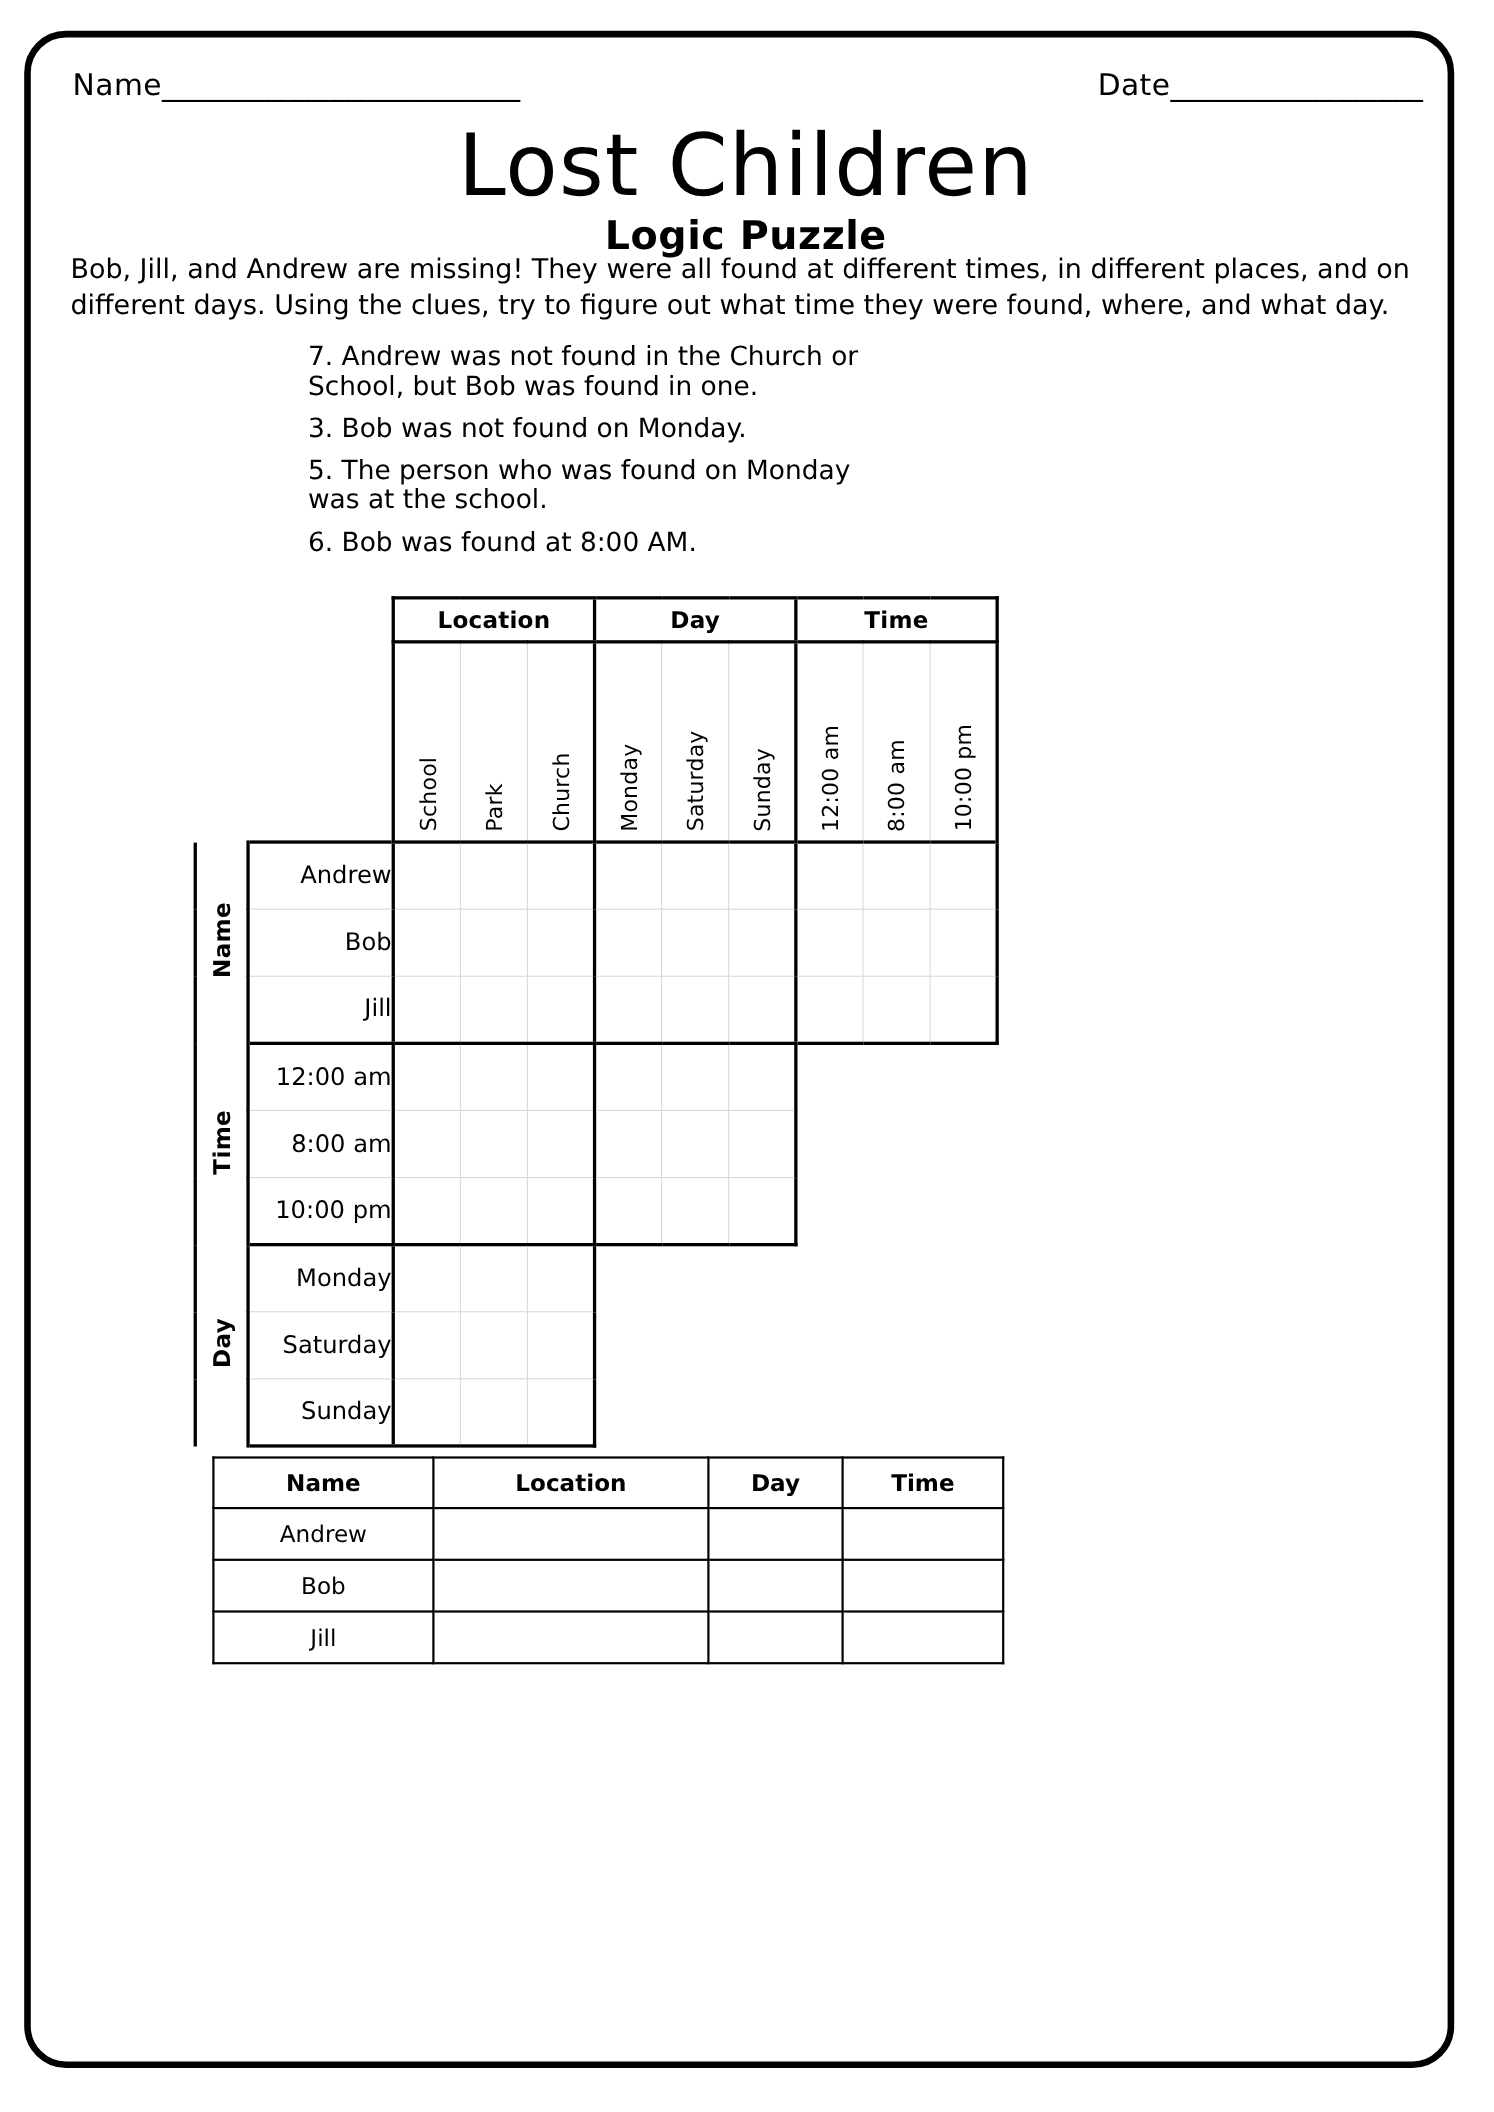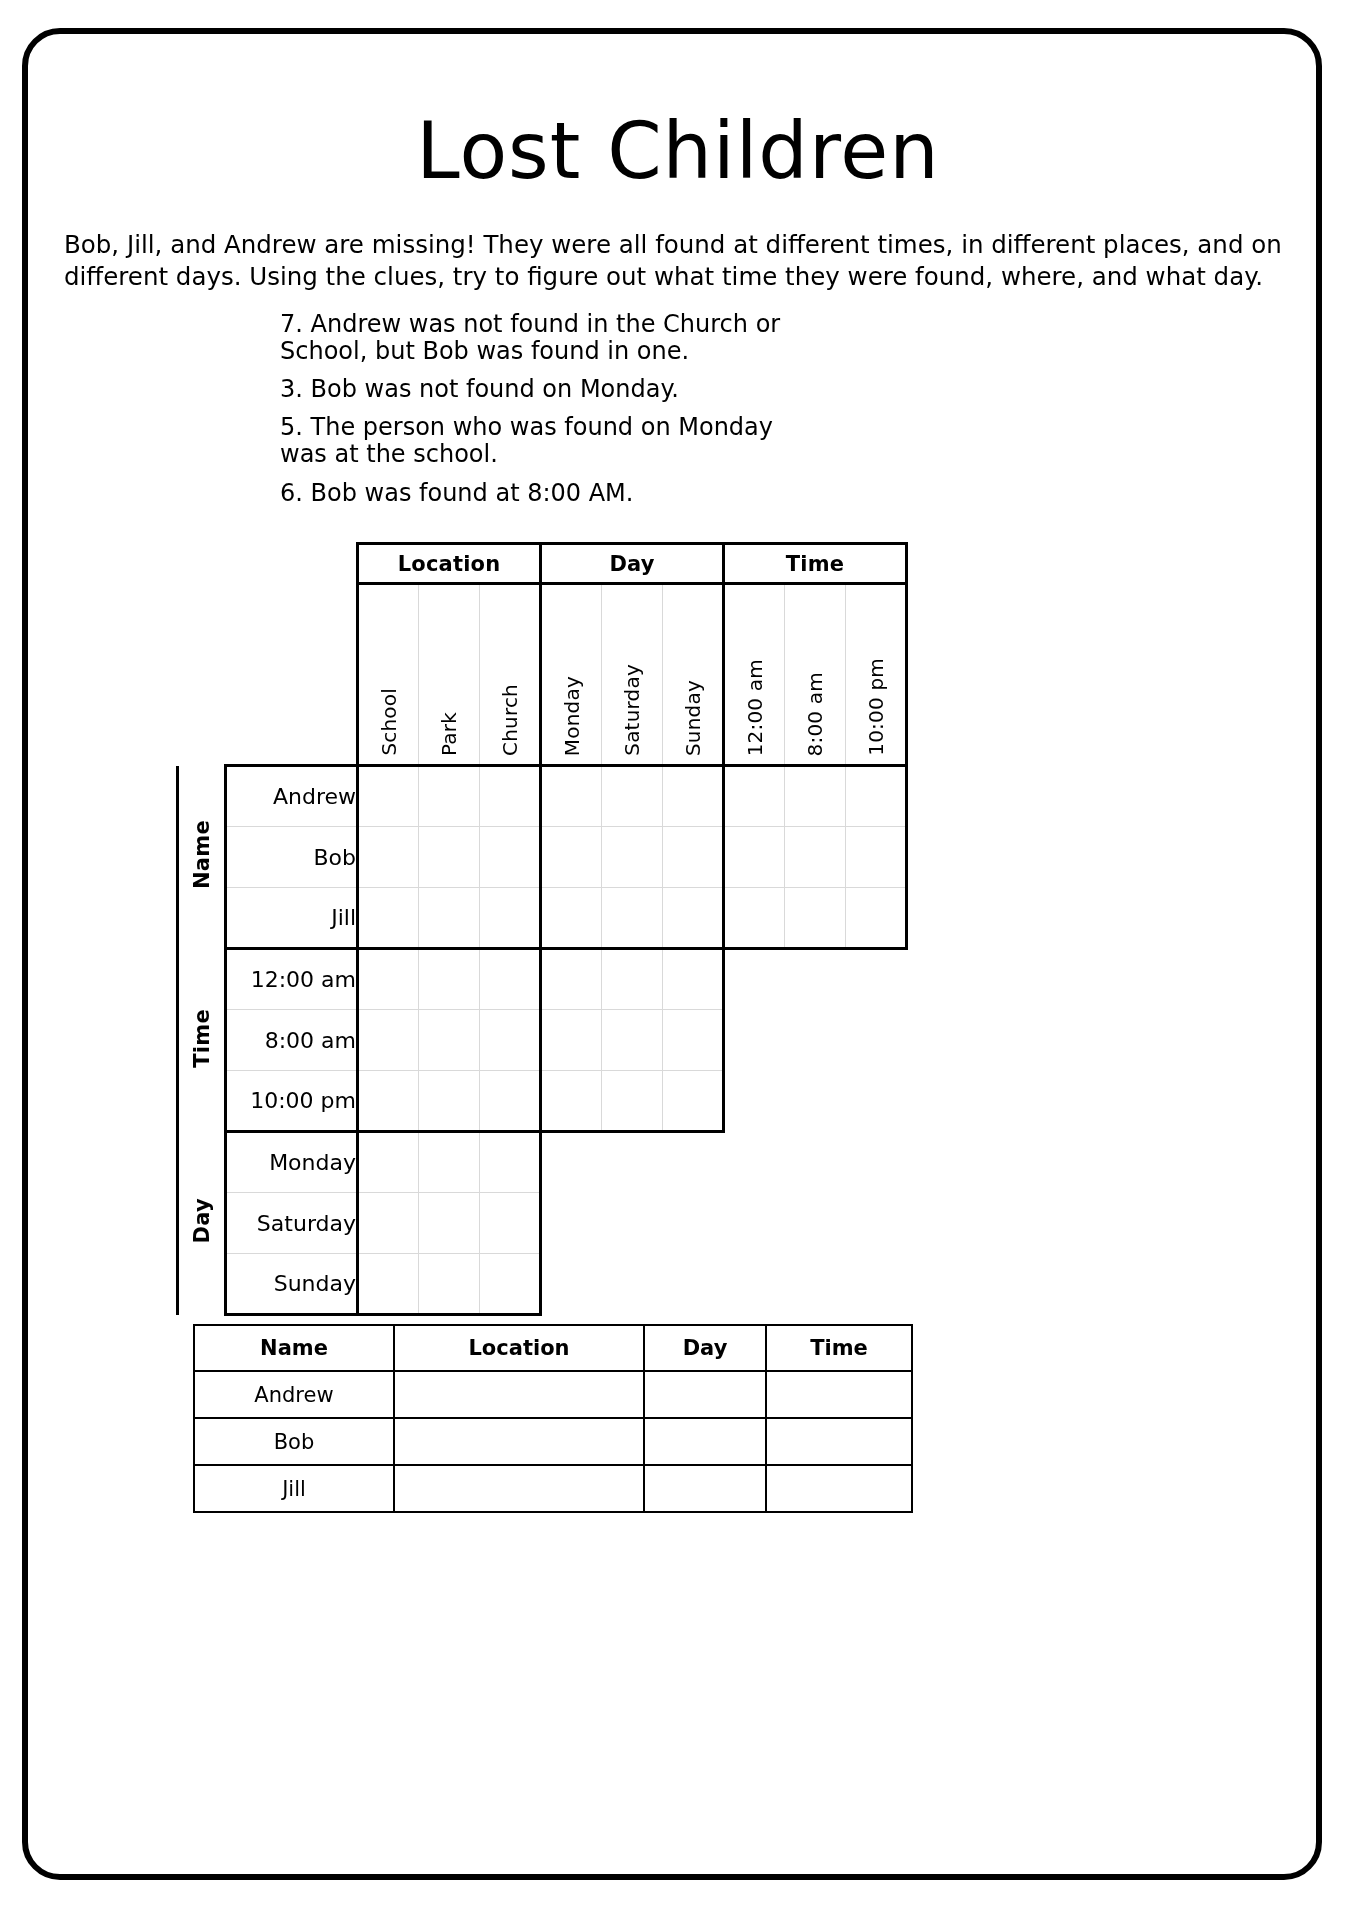--- a/index.html
+++ b/index.html
@@ -244,22 +244,27 @@
   .col-loc  { width: 250px; }
   .col-day  { width: 122px; }
   .col-time { width: 146px; }
 </style>
 </head>
 <body>
 
 <div class="page-frame">
   <div class="page-inner">
 
+    <div class="namedate">
+      <div class="field"><span class="label">Name</span><span class="rule">___________________________</span></div>
+      <div class="field"><span class="label">Date</span><span class="rule">___________________</span></div>
+    </div>
 
     <div class="title">Lost Children</div>
+    <div class="subtitle">Logic Puzzle</div>
 
     <div class="intro">Bob, Jill, and Andrew are missing! They were all found at different times, in different places, and on different days. Using the clues, try to figure out what time they were found, where, and what day.</div>
 
     <div class="clues">
       <div class="clue">7. Andrew was not found in the Church or School, but Bob was found in one.</div>
       <div class="clue">3. Bob was not found on Monday.</div>
       <div class="clue">5. The person who was found on Monday was at the school.</div>
       <div class="clue">6. Bob was found at 8:00 AM.</div>
     </div>
 

